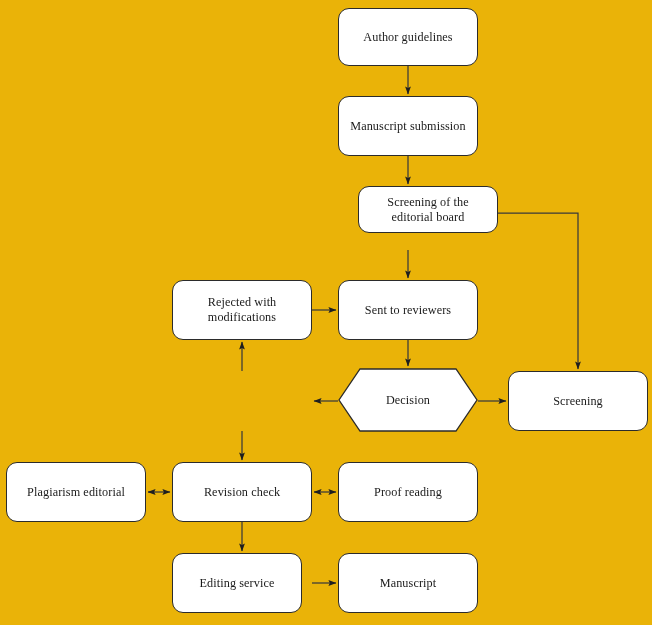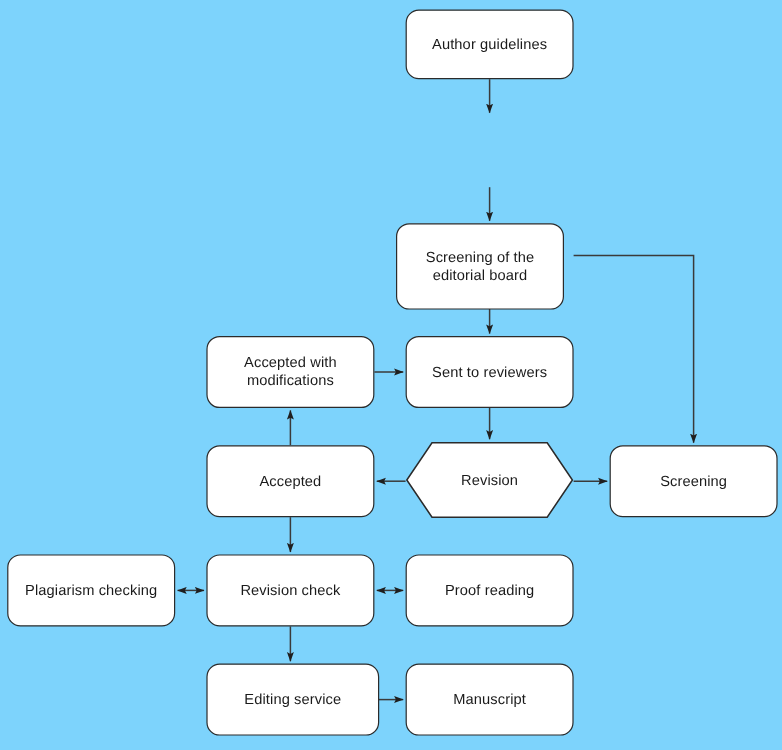--- a/index.html
+++ b/index.html
@@ -4,23 +4,23 @@
 <style>
   html, body {
     margin: 0;
     padding: 0;
     background: #ffffff;
   }
   #canvas {
     position: relative;
     width: 652px;
     height: 625px;
-    background: #7dd3fc;
+    background: #eab308;
     overflow: hidden;
-    font-family: Liberation Sans, sans-serif;
+    font-family: Liberation Serif, serif;
   }
   #edges {
     position: absolute;
     left: 0; top: 0;
     width: 652px;
     height: 625px;
     pointer-events: none;
   }
   .node {
     position: absolute;
@@ -101,63 +101,63 @@
       <line x1="242" y1="522" x2="242" y2="551" marker-end="url(#ah)"></line>
 
       <line x1="312" y1="583" x2="336" y2="583" marker-end="url(#ah)"></line>
     </g>
   </svg>
 
   <div class="node box" style="left:338px; top:8px; width:140px; height:58px;">
     <span class="label">Author guidelines</span>
   </div>
 
+  <div class="node box" style="left:338px; top:96px; width:140px; height:60px;">
+    <span class="label">Manuscript submission</span>
+  </div>
 
-  <div class="node box" style="left:330px; top:186px; width:140px; height:72px;">
+  <div class="node box" style="left:358px; top:186px; width:140px; height:47px;">
     <span class="label">Screening of the
 editorial board</span>
   </div>
 
   <div class="node box" style="left:338px; top:280px; width:140px; height:60px;">
     <span class="label">Sent to reviewers</span>
   </div>
 
   <div class="node box" style="left:172px; top:280px; width:140px; height:60px;">
-    <span class="label">Accepted with
+    <span class="label">Rejected with
 modifications</span>
   </div>
 
   <div class="node hex" style="left:338px; top:368px; width:140px; height:64px;">
     <svg class="hex-svg" viewBox="0 0 140 64" preserveAspectRatio="none">
       <polygon points="22,1 118,1 139,32 118,63 22,63 1,32" fill="#ffffff" stroke="#2b2b2b" stroke-width="1.3" vector-effect="non-scaling-stroke"></polygon>
     </svg>
-    <span class="label">Revision</span>
+    <span class="label">Decision</span>
   </div>
 
-  <div class="node box" style="left:172px; top:371px; width:140px; height:60px;">
-    <span class="label">Accepted</span>
-  </div>
 
   <div class="node box" style="left:508px; top:371px; width:140px; height:60px;">
     <span class="label">Screening</span>
   </div>
 
   <div class="node box" style="left:6px; top:462px; width:140px; height:60px;">
-    <span class="label">Plagiarism checking</span>
+    <span class="label">Plagiarism editorial</span>
   </div>
 
   <div class="node box" style="left:172px; top:462px; width:140px; height:60px;">
     <span class="label">Revision check</span>
   </div>
 
   <div class="node box" style="left:338px; top:462px; width:140px; height:60px;justify-content:center;">
     <span class="label">Proof reading</span>
   </div>
 
-  <div class="node box" style="left:172px; top:553px; width:144px; height:60px;">
+  <div class="node box" style="left:172px; top:553px; width:130px; height:60px;">
     <span class="label">Editing service</span>
   </div>
 
   <div class="node box" style="left:338px; top:553px; width:140px; height:60px;">
     <span class="label">Manuscript</span>
   </div>
 
 </div>
 
 </body></html>

